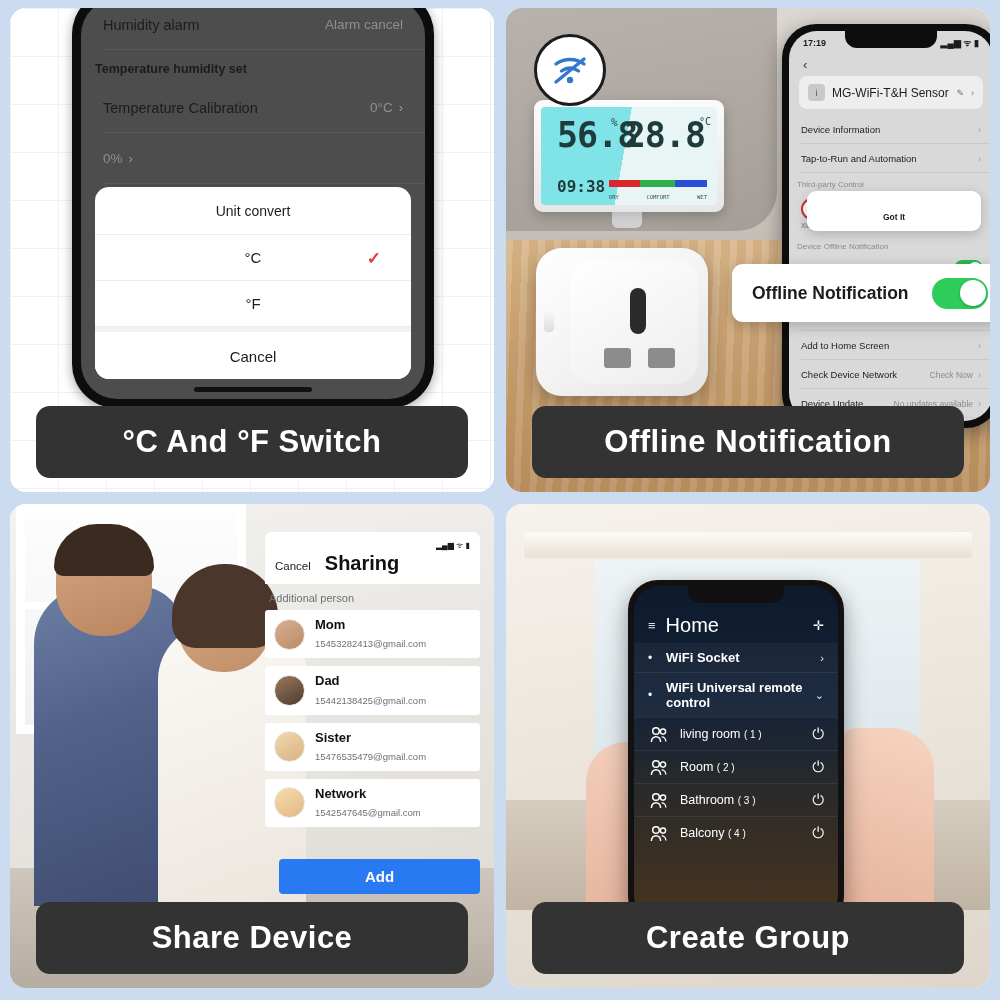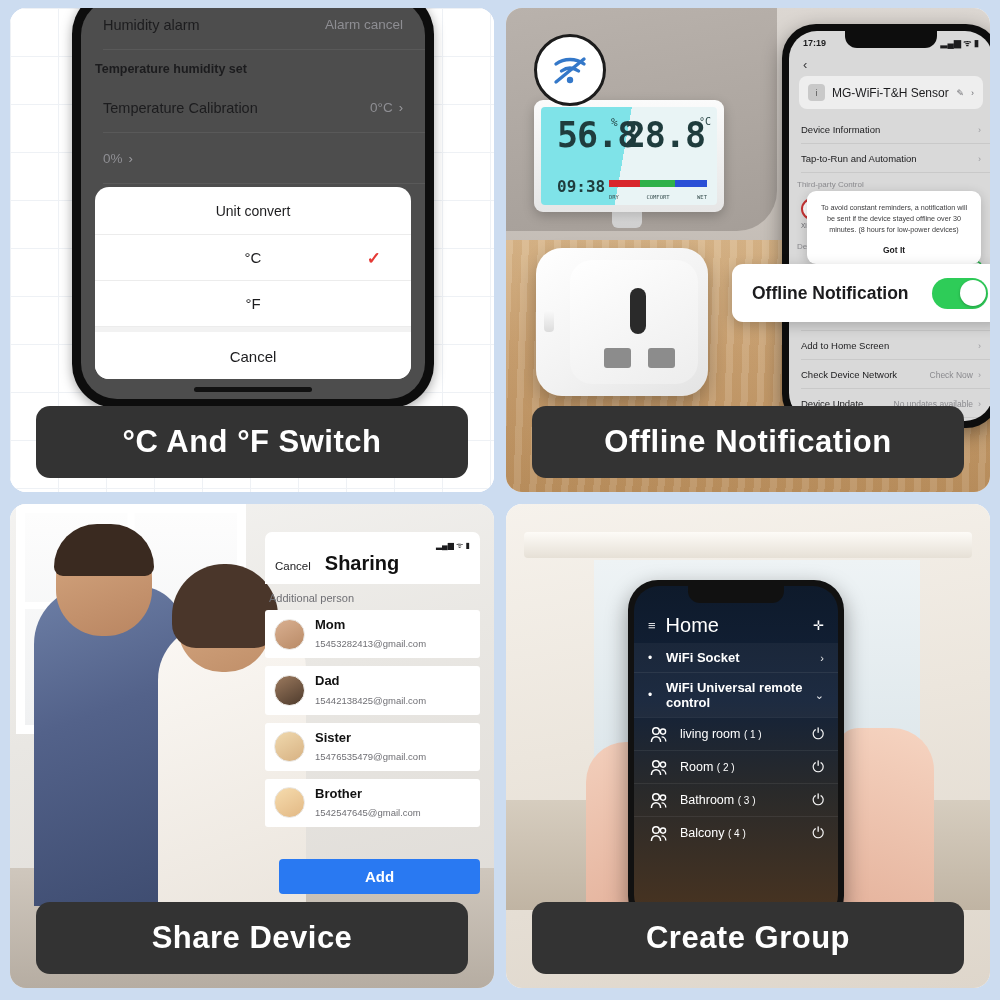--- a/index.html
+++ b/index.html
@@ -612,21 +612,20 @@
             <span class="val">Check Now</span>
             <span class="ch">›</span>
           </div>
           <div class="p2-row">
             <span class="lbl">Device Update</span>
             <span class="val">No updates available</span>
             <span class="ch">›</span>
           </div>
 
           <div class="tooltip2">
-            <div class="tt-text">To avoid constant reminders, a notification will be sent if the device stayed offline over 30 minutes. (8 hours for low-power devices)</div>
             <div class="tt-btn">Got It</div>
           </div>
         </div>
       </div>
 
       <div class="overlay-toggle">
         <span class="ot-label">Offline Notification</span>
         <span class="ot-switch"></span>
       </div>
     </div>
@@ -669,21 +668,21 @@
         <div class="sh-item">
           <span class="sh-av a3"></span>
           <span>
             <span class="sh-name" style="display:block">Sister</span>
             <span class="sh-mail">15476535479@gmail.com</span>
           </span>
         </div>
         <div class="sh-item">
           <span class="sh-av a4"></span>
           <span>
-            <span class="sh-name" style="display:block">Brother</span>
+            <span class="sh-name" style="display:block">Network</span>
             <span class="sh-mail">1542547645@gmail.com</span>
           </span>
         </div>
 
         <div class="sh-add">Add</div>
       </div>
     </div>
 
     <div class="caption">Share Device</div>
   </div>

